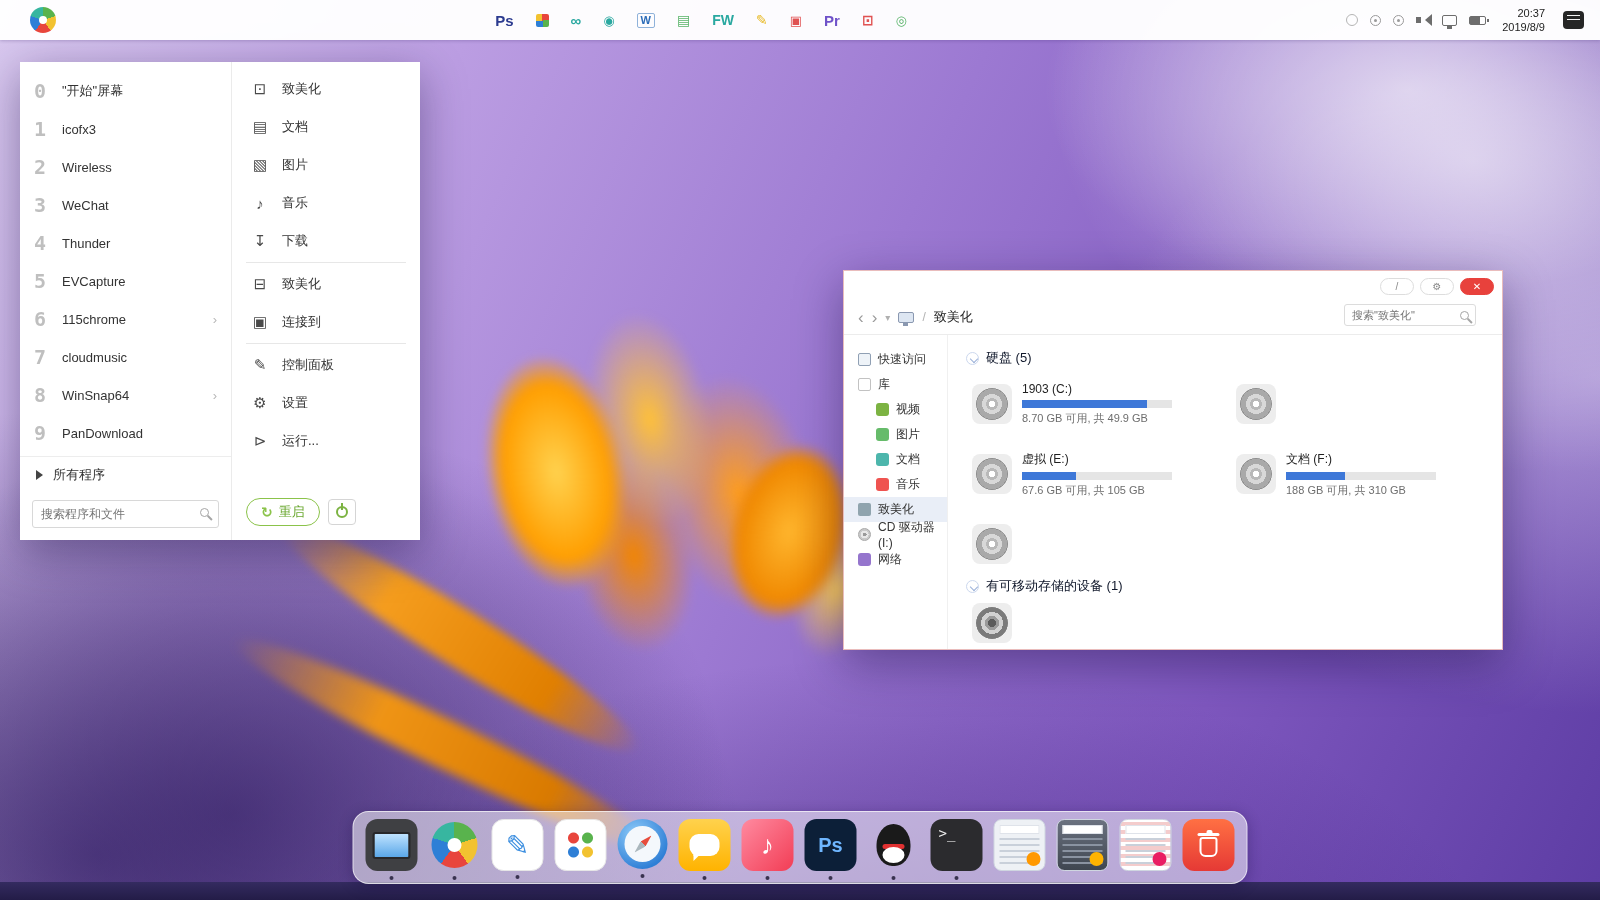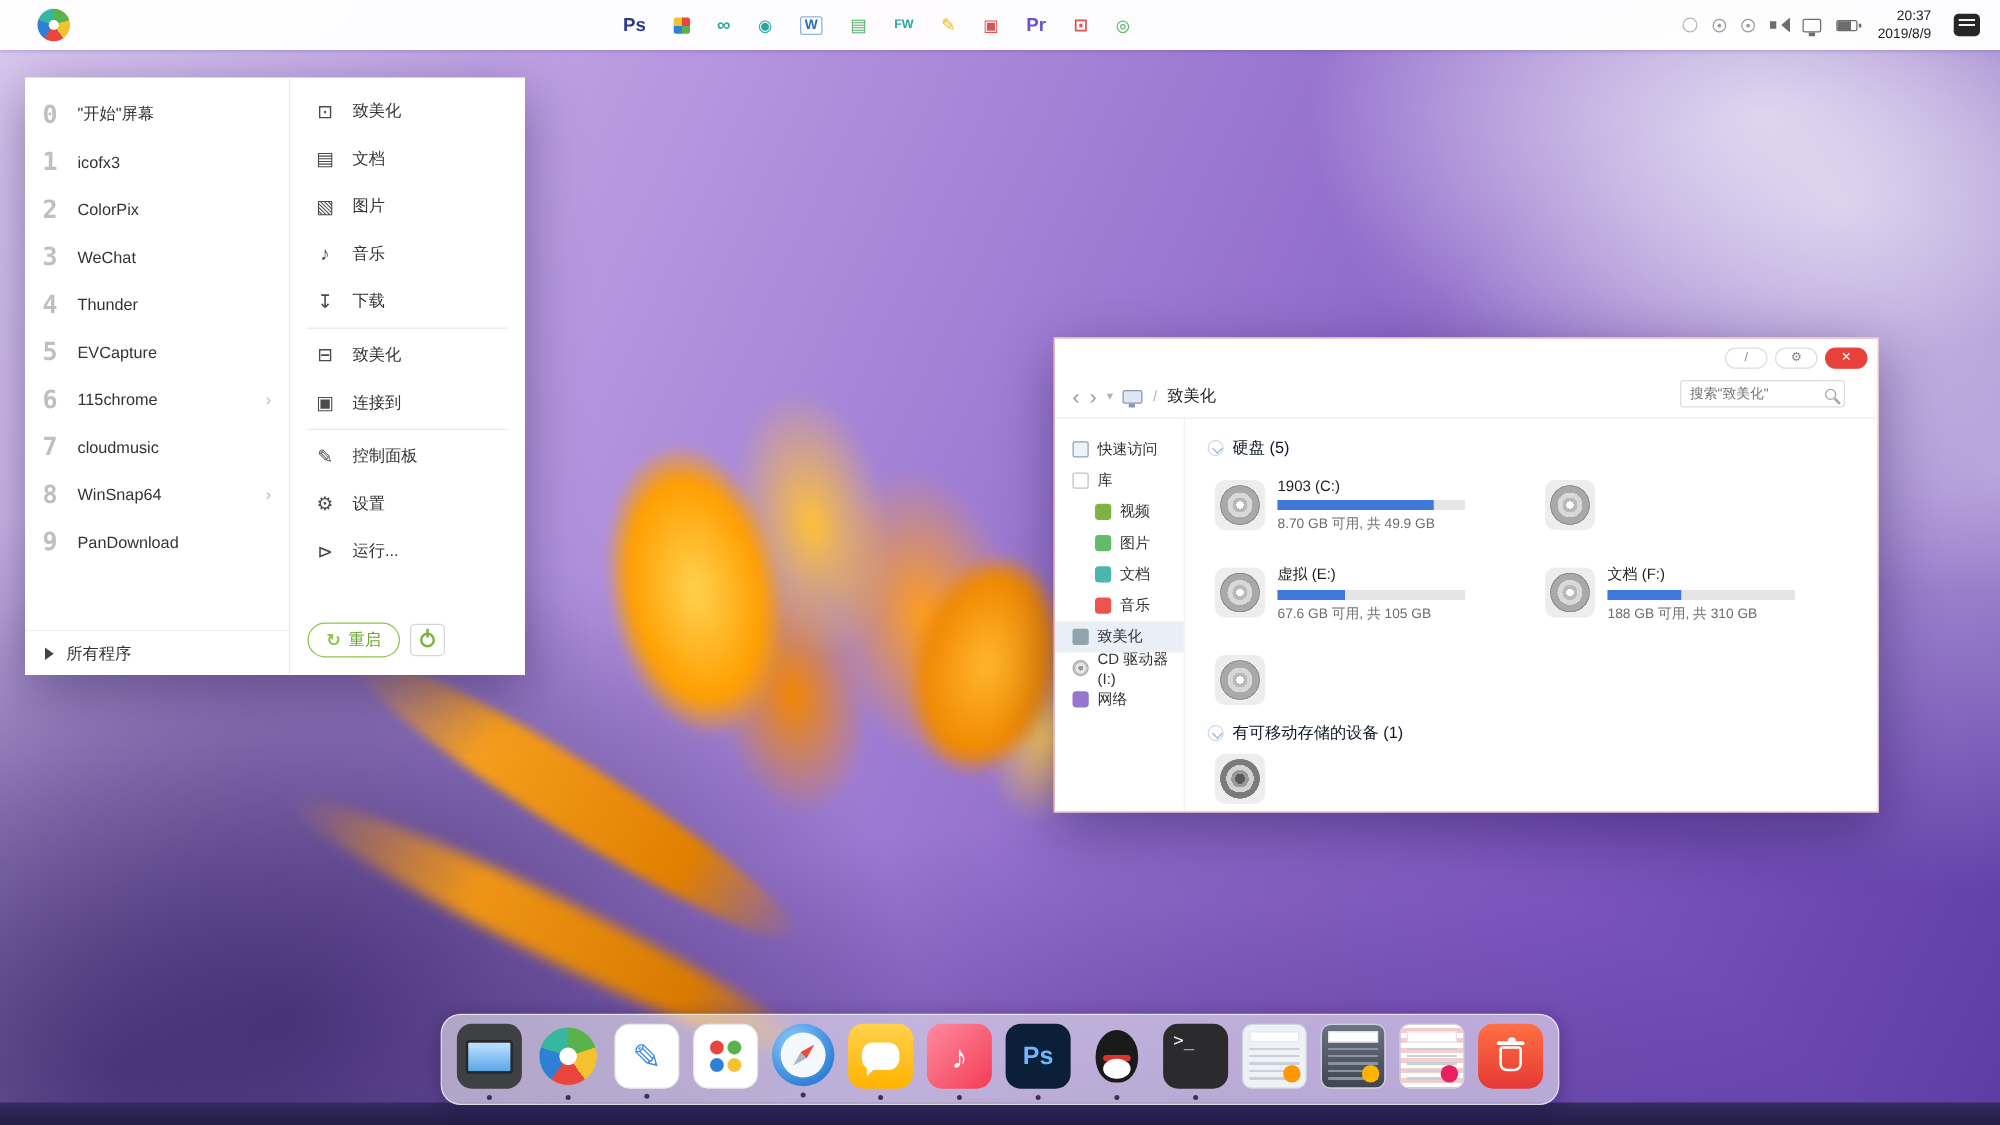--- a/index.html
+++ b/index.html
@@ -44,21 +44,21 @@
   .mb-logo{width:26px;height:26px;margin-left:14px;}
   .mb-center{flex:1;display:flex;align-items:center;justify-content:center;gap:22px;}
   .mbi{font-size:13px;font-weight:bold;line-height:1;}
   .mbi-ps{color:#2b3a8f;font-size:15px;}
   .mbi-grid{width:13px;height:13px;border-radius:2px;
     background:conic-gradient(#e8453c 0 90deg,#59b34d 90deg 180deg,#2e7fd6 180deg 270deg,#f2c230 270deg 360deg);}
   .mbi-link{color:#2aa8a0;font-size:15px;}
   .mbi-cam{color:#2aa8a0;font-size:13px;}
   .mbi-word{color:#2b6cb8;border:1px solid #8fb2da;border-radius:2px;padding:1px 3px;font-size:11px;}
   .mbi-doc{color:#58b368;font-size:14px;}
-  .mbi-fw{color:#2aa8a0;font-size:10px;letter-spacing:0;}
+  .mbi-fw{color:#2aa8a0;font-size:14px;letter-spacing:0;}
   .mbi-pen{color:#e8b923;font-size:14px;}
   .mbi-red{color:#e05252;font-size:13px;}
   .mbi-pr{color:#6f52c9;font-size:15px;}
   .mbi-mon{color:#e05252;font-size:14px;}
   .mbi-capt{color:#58b368;font-size:13px;}
   .mb-right{display:flex;align-items:center;gap:12px;}
   .ico-ring{width:12px;height:12px;border:1.5px solid #b5b5b5;border-radius:50%;}
   .ico-badge{width:11px;height:11px;border:1.5px solid #9a9a9a;border-radius:50%;position:relative;}
   .ico-badge::after{content:"";position:absolute;inset:3px;background:#9a9a9a;border-radius:50%;}
   .ico-vol{width:14px;height:12px;position:relative;}
@@ -254,21 +254,21 @@
         <span class="sm-lbl">"开始"屏幕</span>
         <span class="sm-chev"></span>
       </div>
       <div class="sm-item">
         <span class="digit">1</span>
         <span class="sm-lbl">icofx3</span>
         <span class="sm-chev"></span>
       </div>
       <div class="sm-item">
         <span class="digit">2</span>
-        <span class="sm-lbl">ColorPix</span>
+        <span class="sm-lbl">Wireless</span>
         <span class="sm-chev"></span>
       </div>
       <div class="sm-item">
         <span class="digit">3</span>
         <span class="sm-lbl">WeChat</span>
         <span class="sm-chev"></span>
       </div>
       <div class="sm-item">
         <span class="digit">4</span>
         <span class="sm-lbl">Thunder</span>
@@ -295,20 +295,24 @@
         <span class="sm-chev">›</span>
       </div>
       <div class="sm-item">
         <span class="digit">9</span>
         <span class="sm-lbl">PanDownload</span>
         <span class="sm-chev"></span>
       </div>
       <div class="sm-ap">
         <span class="tri"></span>
         <span class="sm-lbl">所有程序</span>
+      </div>
+      <div class="sm-search">
+        <input type="text" placeholder="搜索程序和文件" style="">
+        <span class="mag"></span>
       </div>
     </div>
     <div class="sm-right">
       <div class="smr-item">
         <span class="smr-g">⊡</span>
         <span class="sm-lbl">致美化</span>
       </div>
       <div class="smr-item">
         <span class="smr-g">▤</span>
         <span class="sm-lbl">文档</span>

